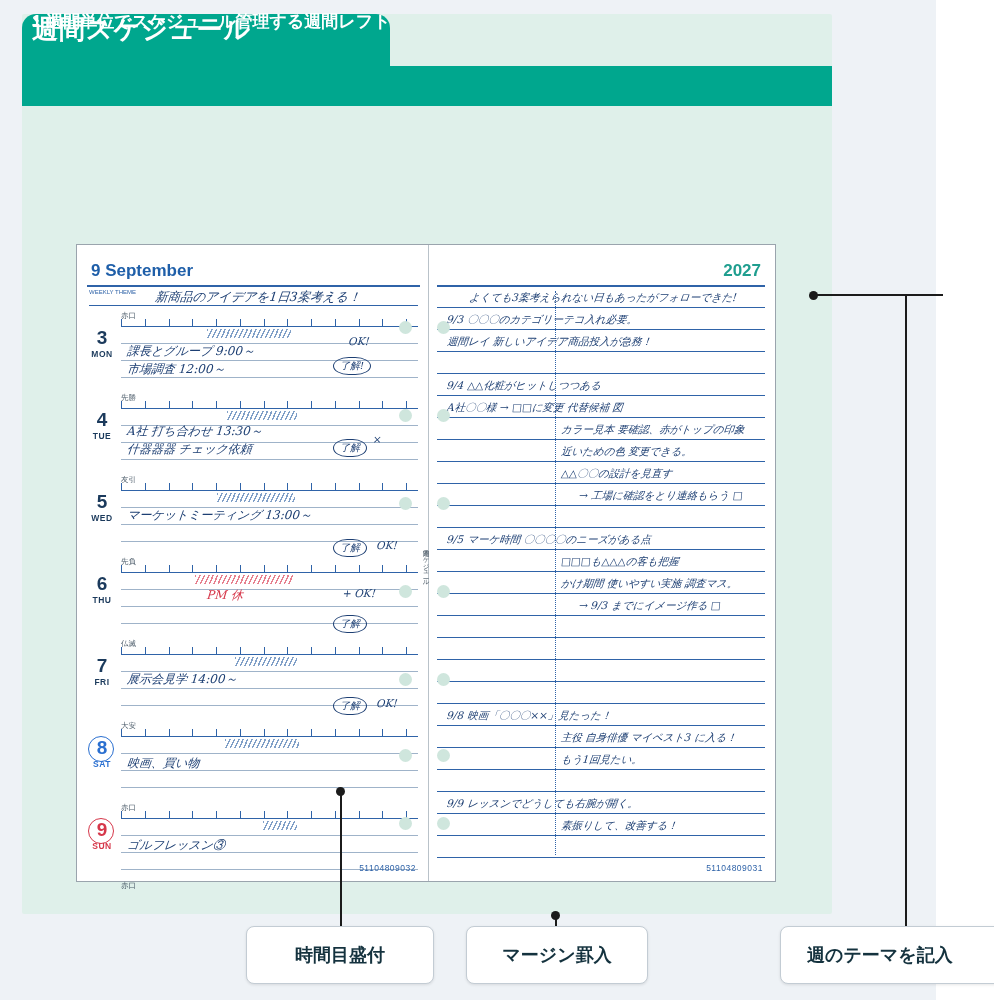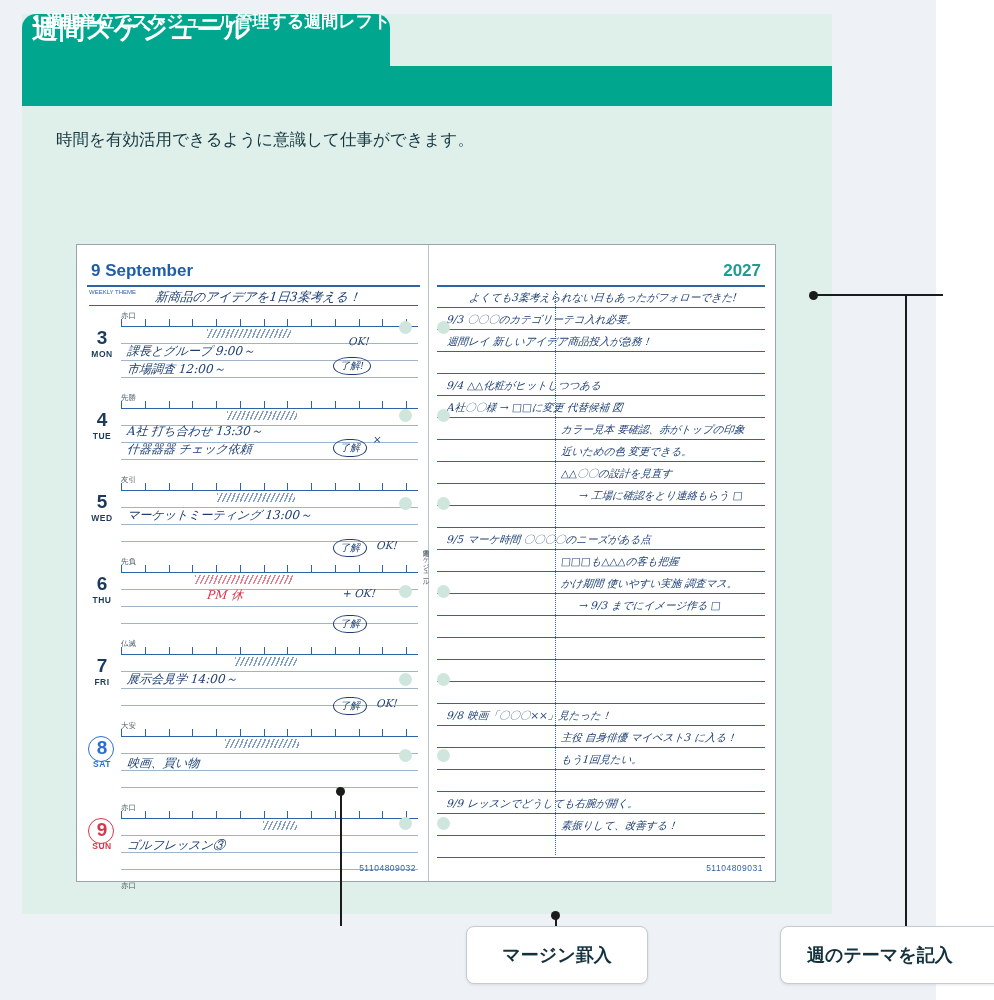--- a/index.html
+++ b/index.html
@@ -278,21 +278,20 @@
 
   <div class="green-panel"></div>
 
   <div class="title-tab"></div>
   <div class="title-tab-text">週間スケジュール</div>
 
   <div class="subtitle-bar"></div>
   <div class="subtitle-text">1 週間単位でスケジュール管理する週間レフト</div>
 
   <div class="desc">
-    <div>時間を有効活用できるように意識して仕事ができます。</div>
   </div>
 
   <div class="spread">
 
     <div class="page-left">
       <div class="month-label">9 September</div>
       <div class="hdr-rule"></div>
 
       <div class="rokuyo" style="top:44px;left:12px;font-size:6px;color:#2f63a8;">WEEKLY THEME</div>
       <div class="tline" style="top:60px;left:12px;"></div>
@@ -582,16 +581,17 @@
   <div class="dot" style="left:336px;top:787px;"></div>
   <div class="lead" style="left:340px;top:791px;width:2px;height:135px;"></div>
 
   <div class="dot" style="left:551px;top:911px;"></div>
   <div class="lead" style="left:555px;top:915px;width:2px;height:11px;"></div>
 
   <div class="dot" style="left:809px;top:291px;"></div>
   <div class="lead" style="left:813px;top:294px;width:130px;height:2px;"></div>
   <div class="lead" style="left:905px;top:294px;width:2px;height:632px;"></div>
 
+  <div class="callout c1">時間目盛付</div>
   <div class="callout c2">マージン罫入</div>
   <div class="callout c3">週のテーマを記入</div>
 
 </div>
 
 </body></html>

